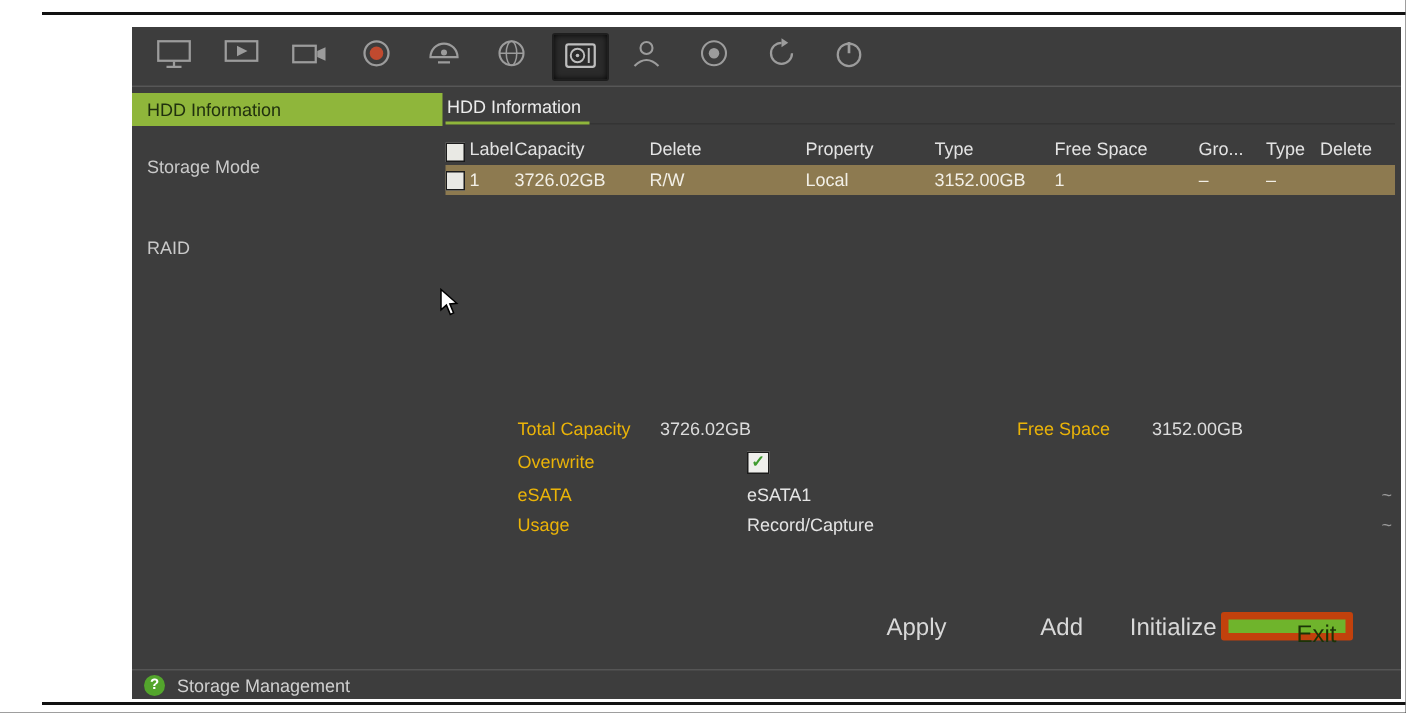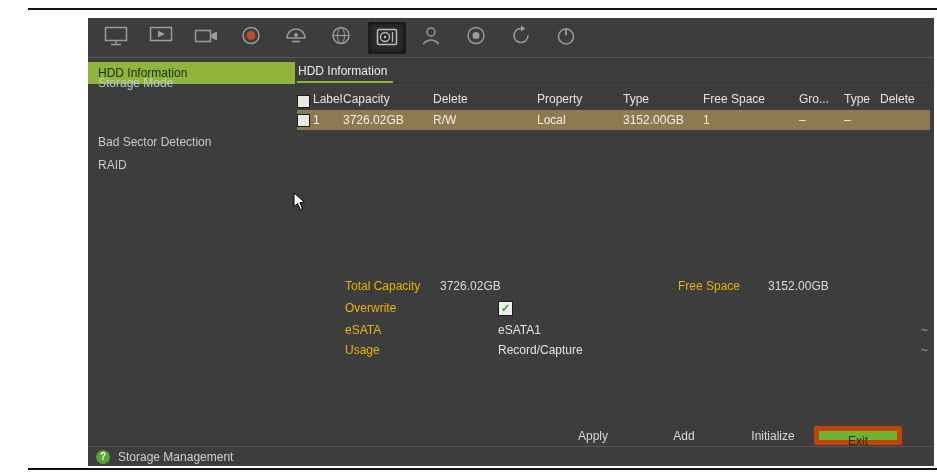--- a/index.html
+++ b/index.html
@@ -33,21 +33,21 @@
   .cb{width:11px;height:11px;background:#e9e9e4;border:1px solid #1b1b1b;display:inline-block;flex:none;}
 
   
   .lbl{position:absolute;color:#eab308;line-height:20px;height:20px;}
   .val{position:absolute;color:#dcdcdc;line-height:20px;height:20px;}
   .select{position:absolute;left:410px;width:432px;height:20px;line-height:20px;color:#e4e4e4;}
   .select .caret{position:absolute;right:2px;top:0;color:#9a9a9a;}
   .checkbox{position:absolute;left:410px;width:13px;height:13px;background:#efefec;border:1px solid #1b1b1b;color:#3f9b2f;font-size:11px;line-height:13px;text-align:center;font-weight:bold;}
 
   
-  .btn{position:absolute;top:408px;width:88px;height:19px;line-height:19px;text-align:center;color:#d8d8d8;background:transparent;border:none;font-size:12px;font-family:"Liberation Sans",sans-serif;border-radius:2px;}
+  .btn{position:absolute;top:390px;width:88px;height:19px;line-height:19px;text-align:right;color:#d8d8d8;background:transparent;border:none;font-size:16px;font-family:"Liberation Sans",sans-serif;border-radius:2px;}
   #btn-exit{background:#6fb42c;border:5px solid #c2410c;color:#1b3407;}
 
   
   #footer{position:absolute;left:0;bottom:0;width:100%;height:20px;border-top:1px solid #555;display:flex;align-items:center;gap:8px;padding-left:8px;box-sizing:border-box;color:#cfcfcf;}
   #help-badge{width:14px;height:14px;border-radius:50%;background:#53a52c;color:#fff;font-size:10px;font-weight:bold;text-align:center;line-height:14px;flex:none;}
 
   #cursor{position:absolute;left:293px;top:192px;z-index:10;}
 </style>
 </head>
 <body>
@@ -125,22 +125,21 @@
     </div>
     <div class="tool" style="left:460px">
       <span><svg width="26" height="24" viewBox="0 0 26 24">
             <circle cx="13" cy="12.5" r="7.5" fill="none" stroke="#9c9c9c" stroke-width="1.5"></circle>
             <line x1="13" y1="4" x2="13" y2="11.5" stroke="#9c9c9c" stroke-width="1.8"></line>
           </svg></span>
     </div>
   </div>
 
   <div class="side-item selected" style="top:44px">HDD Information</div>
-  <div class="side-item" style="top:54px">Storage Mode</div>
-  <div class="side-item" style="top:113px">Bad Sector Detection</div>
+  <div class="side-item" style="top:82px">Storage Mode</div>
   <div class="side-item" style="top:136px">RAID</div>
 
   <div id="tab-title">HDD Information</div>
   <div id="tab-line"></div>
   <div id="tab-underline"></div>
 
   <div id="thead" class="grid">
     <div class="cell">
         <span class="cb"></span>
         <span>Label</span>

